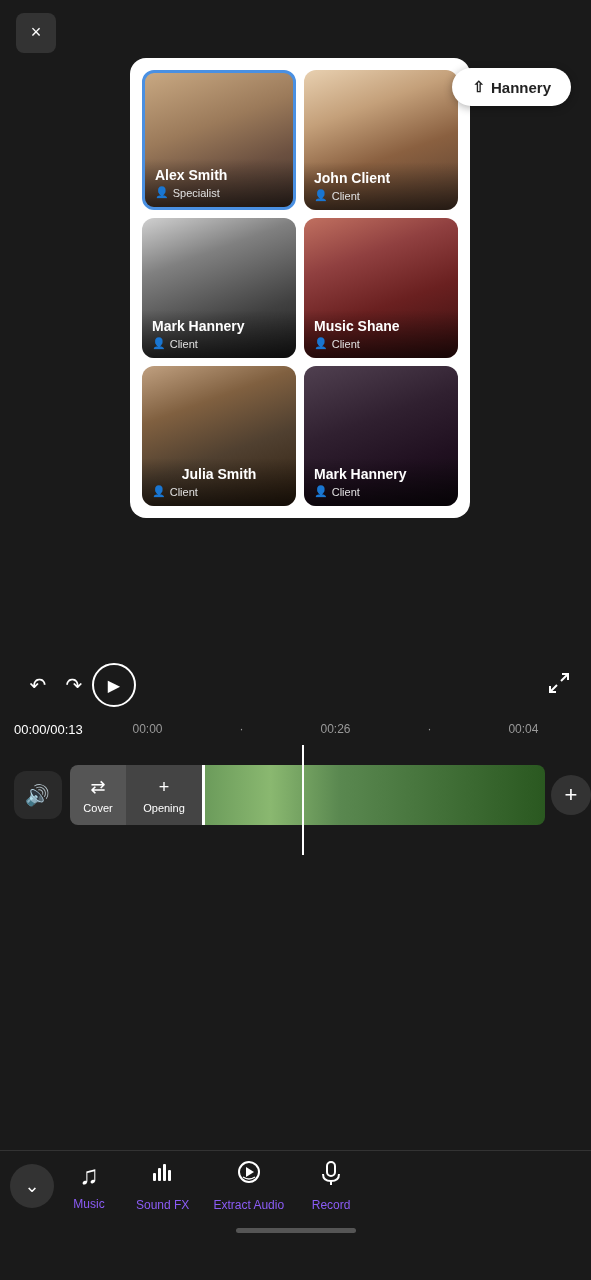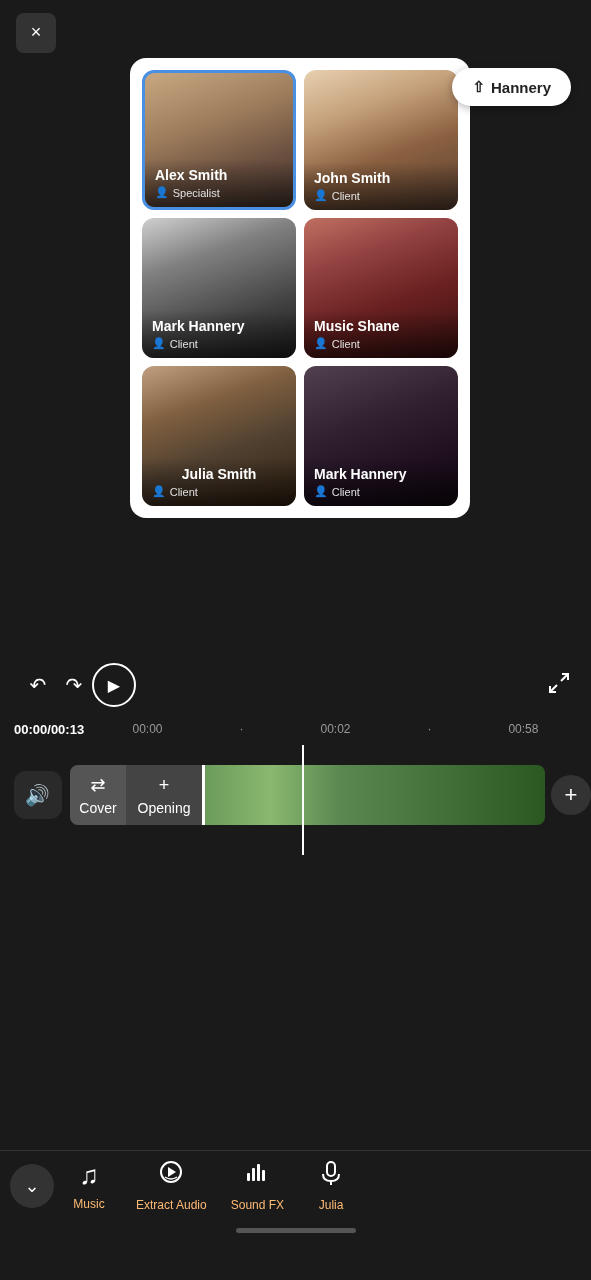--- a/index.html
+++ b/index.html
@@ -170,21 +170,21 @@
       height: 28px;
       display: flex;
       align-items: center;
       padding: 0 14px;
       gap: 0;
     }
 
     .timecode-current {
       color: #fff;
       font-size: 13px;
-      font-weight: 700;
+      font-weight: 400;
       min-width: 80px;
     }
 
     .timecode-marks {
       flex: 1;
       display: flex;
       align-items: center;
       justify-content: space-around;
       color: #999;
       font-size: 12px;
@@ -235,21 +235,21 @@
       width: 76px; height: 60px;
       background: #444;
       display: flex; flex-direction: column; align-items: center; justify-content: center;
       gap: 4px;
       cursor: pointer;
       margin-right: 0;
     }
 
     .track-label {
       color: #fff;
-      font-size: 14px;
+      font-size: 11px;
       font-weight: 500;
     }
 
     .track-video {
       flex: 1;
       height: 60px;
       background: linear-gradient(90deg, #6a9a5a 0%, #8ab870 20%, #5a8850 40%, #4a7840 60%, #3a6830 80%, #2a5820 100%);
       border-radius: 0 8px 8px 0;
       position: relative;
       overflow: hidden;
@@ -306,21 +306,21 @@
       padding: 8px 12px;
       min-width: 70px;
     }
 
     .tab-icon {
       font-size: 26px;
       color: #fff;
     }
 
     .tab-label {
-      color: #fdba74;
+      color: #8b5cf6;
       font-size: 12px;
       text-align: center;
       line-height: 1.2;
     }
 
     .collapse-btn {
       width: 44px; height: 44px;
       background: #333;
       border-radius: 50%;
       display: flex; align-items: center; justify-content: center;
@@ -368,21 +368,21 @@
         <div class="person-name">Alex Smith</div>
         <div class="person-role">
           <span>👤</span>
           <span>Specialist</span>
         </div>
       </div>
     </div>
 
     <div class="person-card photo-john">
       <div class="person-info">
-        <div class="person-name">John Smith</div>
+        <div class="person-name">John Client</div>
         <div class="person-role">
           <span>👤</span>
           <span>Client</span>
         </div>
       </div>
     </div>
 
     <div class="person-card photo-mark-h">
       <div class="person-info">
         <div class="person-name">Mark Hannery</div>
@@ -443,23 +443,23 @@
   </div>
 </div>
 
 <div class="timecode-bar">
   <div class="timecode-current">
     <span>00:00</span>/<span>00:13</span>
   </div>
   <div class="timecode-marks">
     <span>00:00</span>
     <span>·</span>
-    <span>00:02</span>
+    <span>00:26</span>
     <span>·</span>
-    <span>00:58</span>
+    <span>00:04</span>
   </div>
 </div>
 
 <div class="playhead"></div>
 
 <div class="timeline-track">
   <div class="audio-icon-btn">
     <span>🔊</span>
   </div>
 
@@ -485,51 +485,51 @@
 
 <div class="bottom-toolbar">
   <div class="bottom-tabs-row">
     <div class="collapse-btn">
       <span>⌄</span>
     </div>
 
     <div class="tab-item">
       <span class="tab-icon">♫</span>
       <span class="tab-label">Music</span>
-    </div>
-
-    <div class="tab-item">
-      <span class="tab-icon">
-        <svg width="26" height="26" viewBox="0 0 26 26" fill="none">
-          <circle cx="13" cy="13" r="10" stroke="white" stroke-width="2"></circle>
-          <path d="M10 8 L18 13 L10 18 Z" fill="white"></path>
-          <path d="M7 18 Q13 22 19 18" stroke="white" stroke-width="1.5" fill="none"></path>
-        </svg>
-      </span>
-      <span class="tab-label">Extract Audio</span>
     </div>
 
     <div class="tab-item">
       <span class="tab-icon">
         <svg width="26" height="26" viewBox="0 0 26 26" fill="none">
           <rect x="3" y="14" width="3" height="8" rx="1" fill="white"></rect>
           <rect x="8" y="9" width="3" height="13" rx="1" fill="white"></rect>
           <rect x="13" y="5" width="3" height="17" rx="1" fill="white"></rect>
           <rect x="18" y="11" width="3" height="11" rx="1" fill="white"></rect>
         </svg>
       </span>
       <span class="tab-label">Sound FX</span>
     </div>
 
     <div class="tab-item">
       <span class="tab-icon">
         <svg width="26" height="26" viewBox="0 0 26 26" fill="none">
+          <circle cx="13" cy="13" r="10" stroke="white" stroke-width="2"></circle>
+          <path d="M10 8 L18 13 L10 18 Z" fill="white"></path>
+          <path d="M7 18 Q13 22 19 18" stroke="white" stroke-width="1.5" fill="none"></path>
+        </svg>
+      </span>
+      <span class="tab-label">Extract Audio</span>
+    </div>
+
+    <div class="tab-item">
+      <span class="tab-icon">
+        <svg width="26" height="26" viewBox="0 0 26 26" fill="none">
           <rect x="9" y="3" width="8" height="14" rx="4" stroke="white" stroke-width="2"></rect>
           <path d="M5 15 Q5 22 13 22 Q21 22 21 15" stroke="white" stroke-width="2" fill="none"></path>
           <line x1="13" y1="22" x2="13" y2="26" stroke="white" stroke-width="2"></line>
         </svg>
       </span>
-      <span class="tab-label">Julia</span>
+      <span class="tab-label">Record</span>
     </div>
 
   </div>
   <div class="home-indicator"></div>
 </div>
 
 </body></html>

